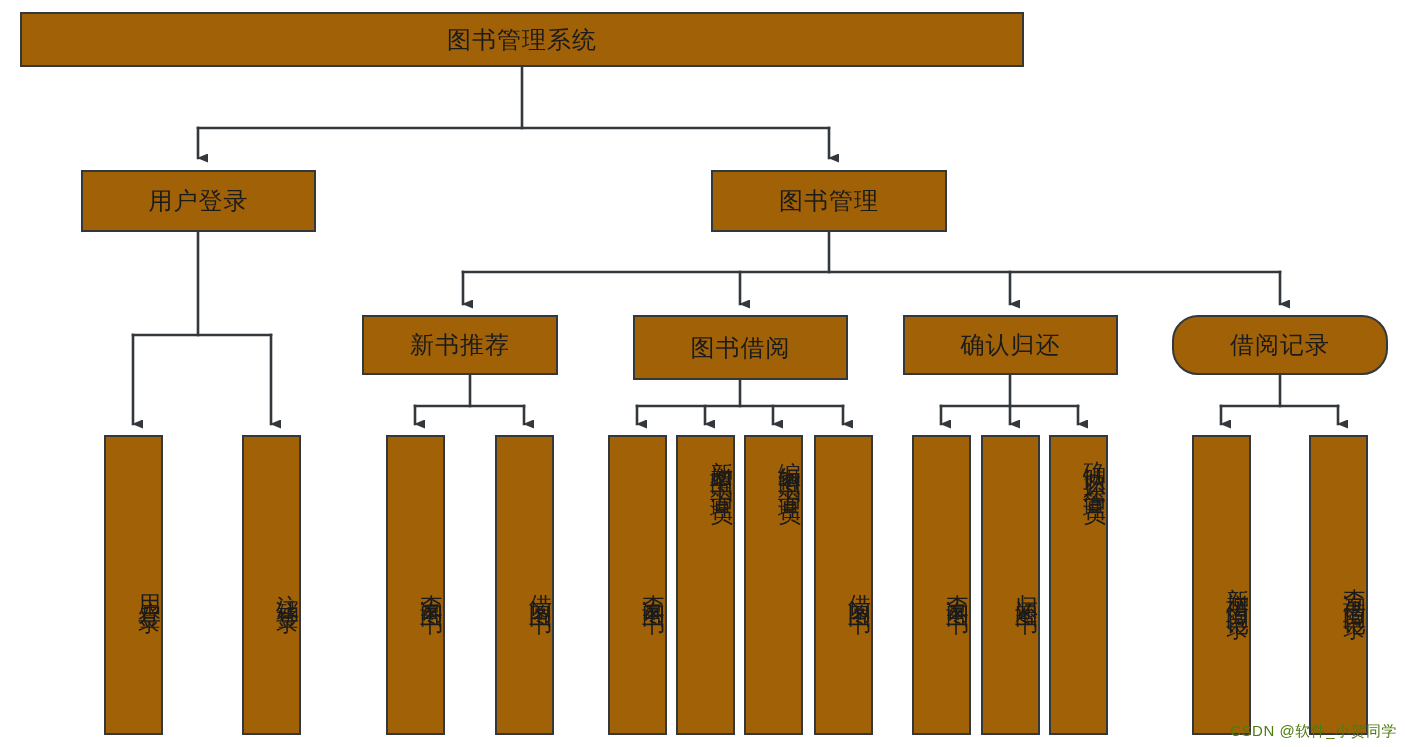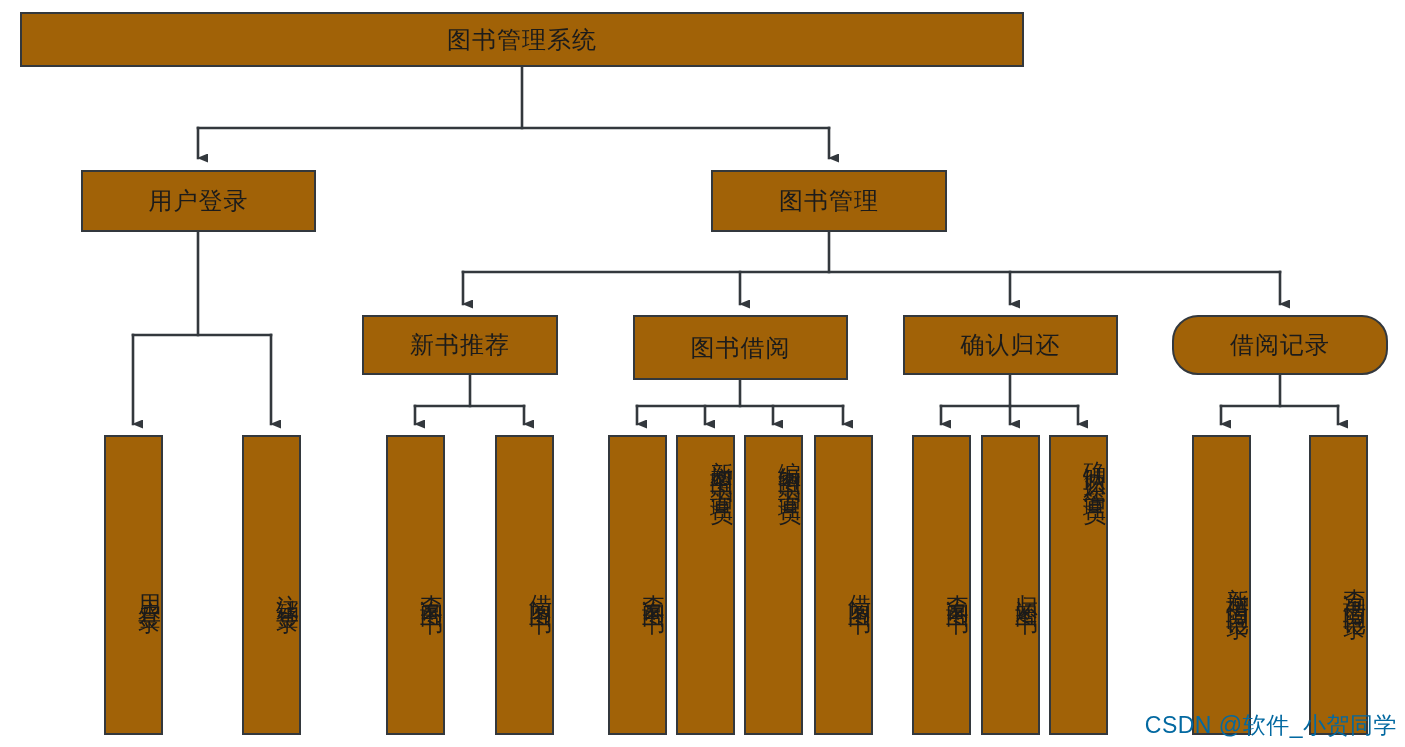--- a/index.html
+++ b/index.html
@@ -56,22 +56,22 @@
     position: absolute;
     left: 0; top: 0;
     width: 1405px;
     height: 747px;
     pointer-events: none;
   }
   .watermark {
     position: absolute;
     right: 8px;
     bottom: 6px;
-    font-size: 23px;
-    color: #0369a1;
+    font-size: 15px;
+    color: #4d7c0f;
     white-space: nowrap;
     letter-spacing: 0.5px;
   }
 </style>
 </head>
 <body>
 
 <div id="canvas">
 
   <svg class="wires" viewBox="0 0 1405 747" xmlns="http://www.w3.org/2000/svg">

